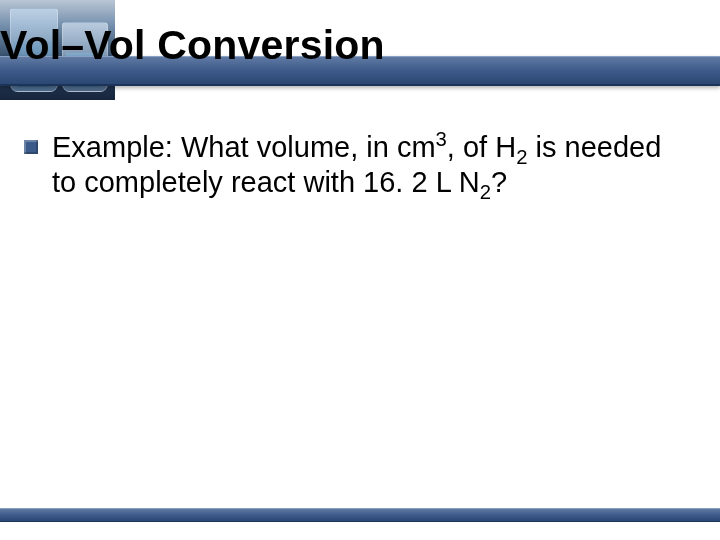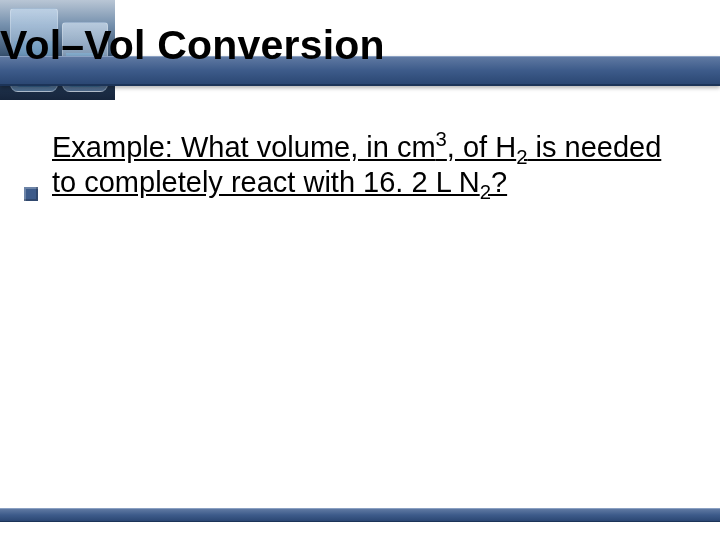--- a/index.html
+++ b/index.html
@@ -83,22 +83,21 @@
     z-index: 2;
     line-height: 1.05;
     white-space: nowrap;
   }
   .body {
     flex: 1;
     padding: 30px 36px 0 24px;
   }
   .bullet-row {
     display: flex;
-    align-items: flex-end;
-    text-decoration: underline;
+    align-items: flex-start;
   }
   .bullet-marker {
     width: 14px;
     height: 14px;
     background: #3d5b8a;
     margin-top: 10px;
     margin-right: 14px;
     flex: 0 0 auto;
     box-shadow: inset -2px -2px 0 rgba(0,0,0,0.2), inset 2px 2px 0 rgba(255,255,255,0.25);
   }

